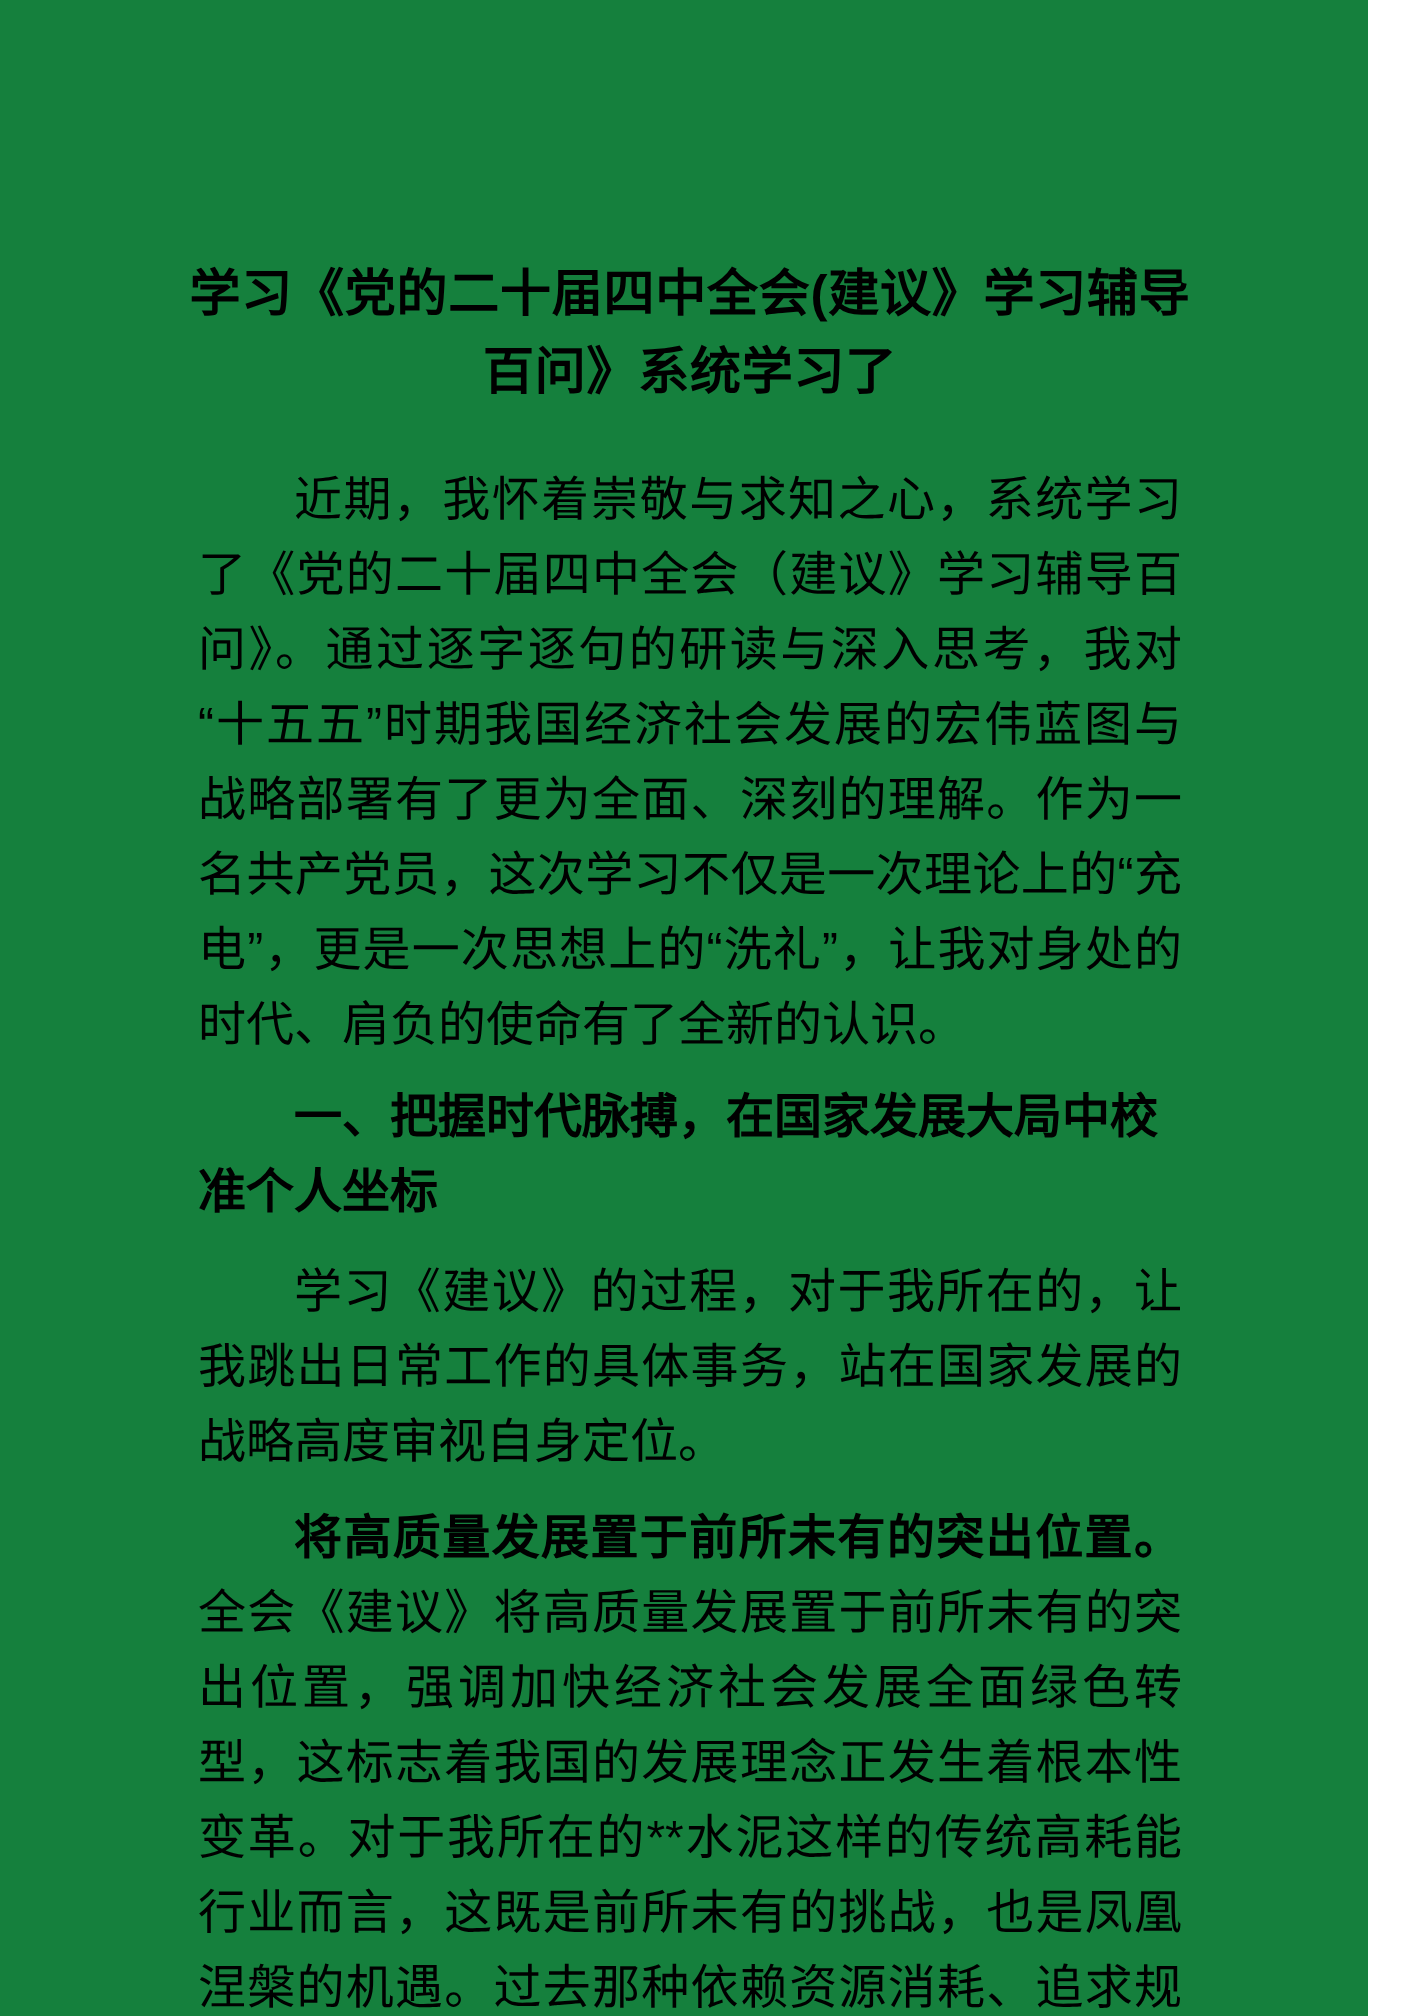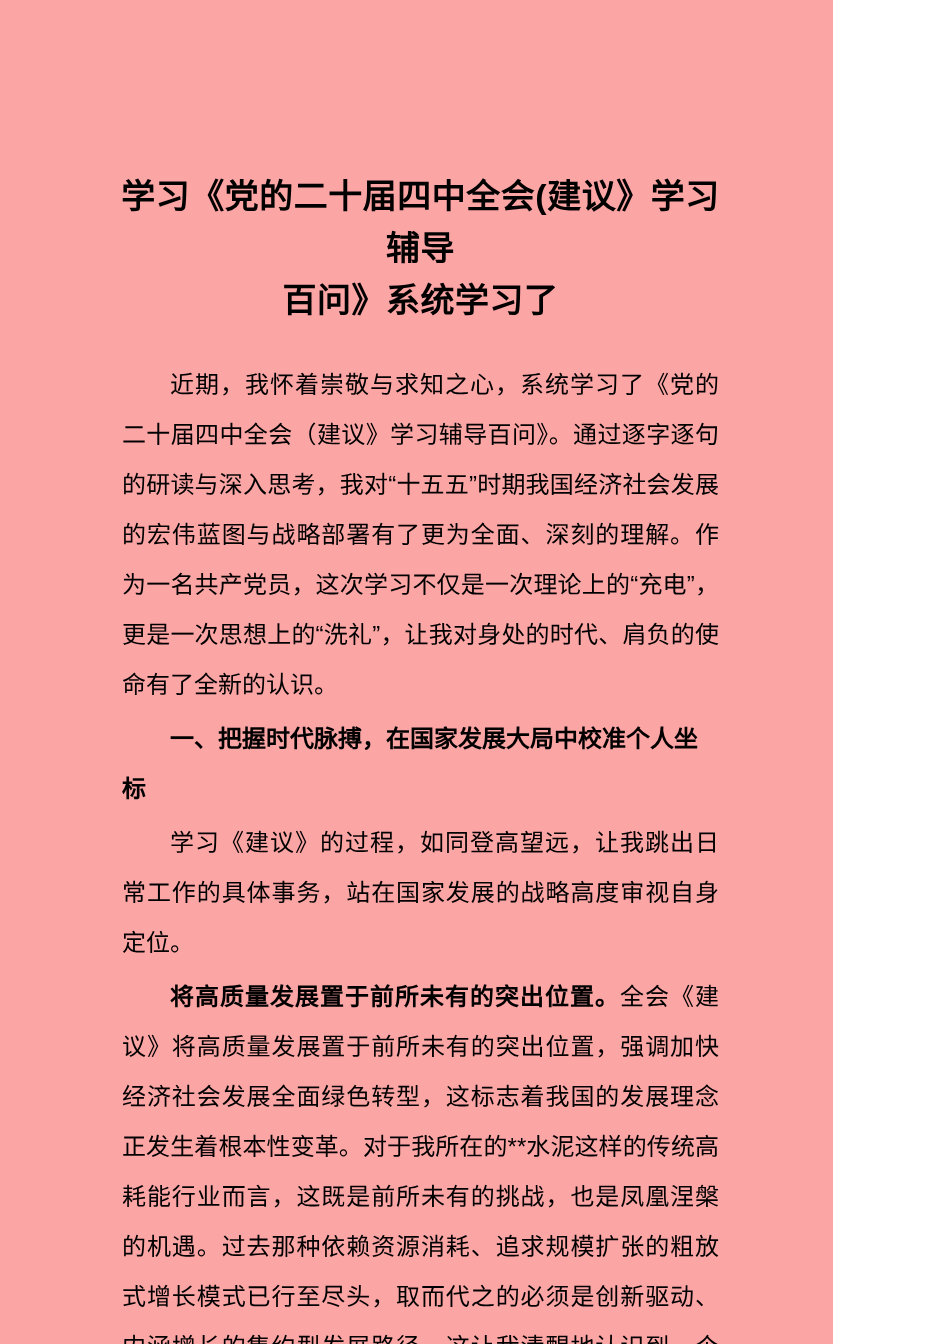--- a/index.html
+++ b/index.html
@@ -7,67 +7,68 @@
     padding: 0;
     background: #ffffff;
   }
   body {
     font-family: "Liberation Sans", "DejaVu Sans", sans-serif;
     color: #000000;
   }
   .page {
     position: relative;
     box-sizing: border-box;
-    width: 833px;
+    width: 912px;
     height: 1344px;
-    background: #fca5a5;
+    background: #15803d;
     padding: 170px 110px 0 118px;
     overflow: hidden;
   }
   .doc-title {
     margin: 0 0 34px 0;
     font-size: 34px;
     font-weight: 700;
     line-height: 52px;
     text-align: center;
     letter-spacing: 0.5px;
   }
   .doc-title .tline {
     display: block;
   }
   .para {
-    margin: 4px;
-    font-size: 24px;
+    margin: 14px;
+    font-size: 32px;
     line-height: 50px;
     text-align: justify;
     text-indent: 2em;
     font-weight: 400;
     word-break: break-all;
   }
   .para.heading {
     font-weight: 700;
     text-align: left;
+    font-family: Liberation Mono, monospace;
   }
   .lead {
     font-weight: 700;
   }
 </style>
 </head>
 <body>
 
 <div class="page">
 
   <h1 class="doc-title">
     <span class="tline">学习《党的二十届四中全会(建议》学习辅导</span>
     <span class="tline">百问》系统学习了</span>
   </h1>
 
   <p class="para">近期，我怀着崇敬与求知之心，系统学习了《党的二十届四中全会（建议》学习辅导百问》。通过逐字逐句的研读与深入思考，我对“十五五”时期我国经济社会发展的宏伟蓝图与战略部署有了更为全面、深刻的理解。作为一名共产党员，这次学习不仅是一次理论上的“充电”，更是一次思想上的“洗礼”，让我对身处的时代、肩负的使命有了全新的认识。</p>
 
   <h2 class="para heading">一、把握时代脉搏，在国家发展大局中校准个人坐标</h2>
 
-  <p class="para">学习《建议》的过程，如同登高望远，让我跳出日常工作的具体事务，站在国家发展的战略高度审视自身定位。</p>
+  <p class="para">学习《建议》的过程，对于我所在的，让我跳出日常工作的具体事务，站在国家发展的战略高度审视自身定位。</p>
 
   <p class="para">
     <span class="lead">将高质量发展置于前所未有的突出位置。</span><span>全会《建议》将高质量发展置于前所未有的突出位置，强调加快经济社会发展全面绿色转型，这标志着我国的发展理念正发生着根本性变革。对于我所在的**水泥这样的传统高耗能行业而言，这既是前所未有的挑战，也是凤凰涅槃的机遇。过去那种依赖资源消耗、追求规模扩张的粗放式增长模式已行至尽头，取而代之的必须是创新驱动、内涵增长的集约型发展路径。这让我清醒地认识到，个人的成长与发展必须与国家战略同频共振，个人的</span>
   </p>
 
 </div>
 
 </body></html>

